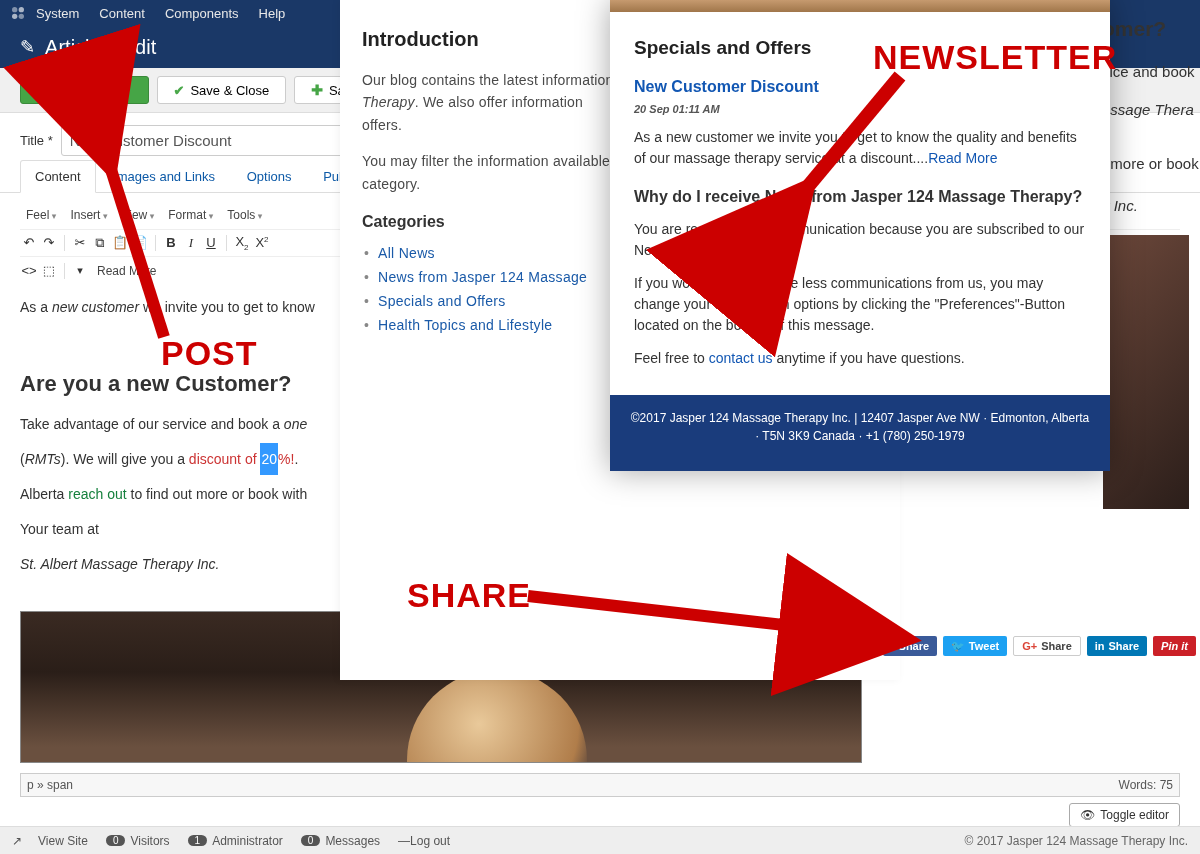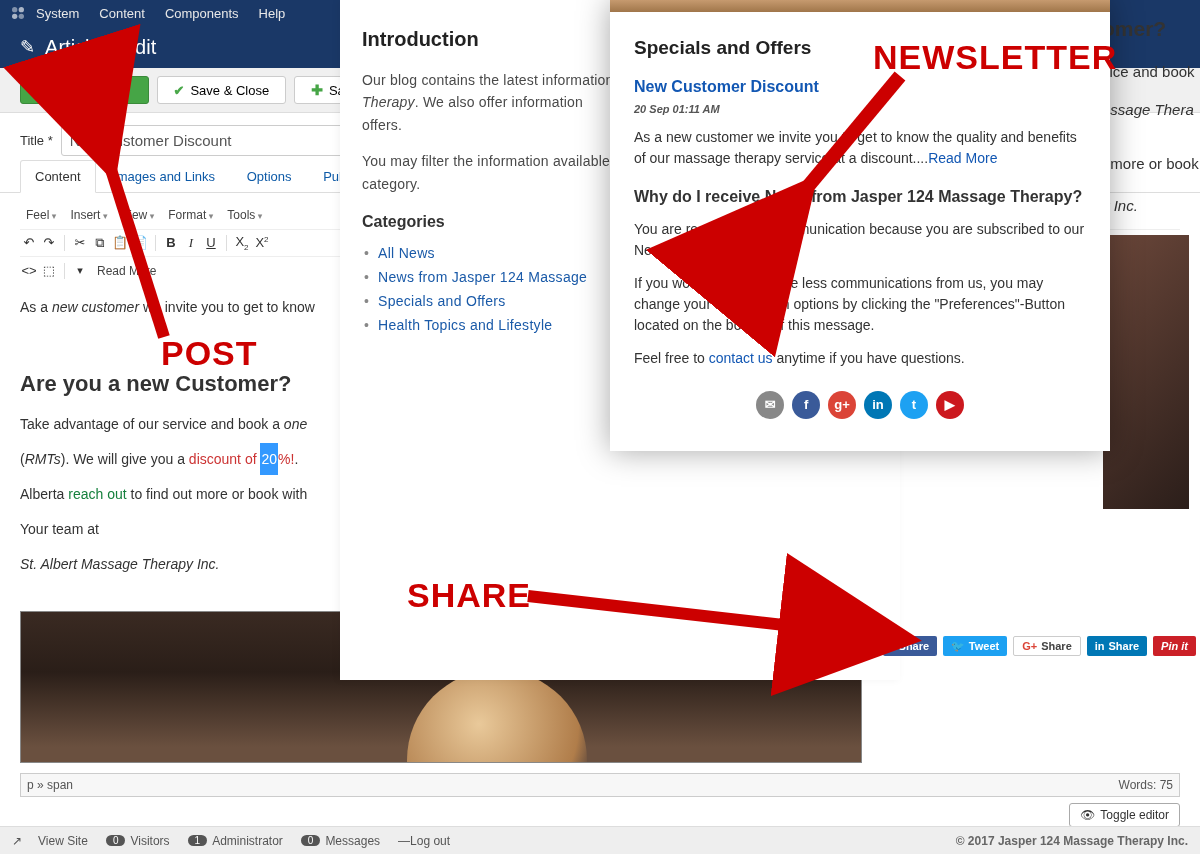--- a/index.html
+++ b/index.html
@@ -44,21 +44,21 @@
 .imgph::after { content:""; position:absolute; left:46%; top:39%; width:180px; height:180px; border-radius:50%; background:radial-gradient(circle at 40% 30%, #e9c99a, #b07d4a 60%, transparent 70%); }
 
 .pathbar { border:1px solid #ccc; margin:4px 20px 0; padding:4px 6px; font-size:12px; color:#555; display:flex; justify-content:space-between; background:#f7f7f7; }
 .tglrow { text-align:right; padding:6px 20px; }
 .tglbtn { display:inline-flex; align-items:center; border:1px solid #aaa; border-radius:3px; padding:4px 10px; font-size:12px; cursor:pointer; background:#fff; }
 .tglbtn .eye { margin-right:5px; }
 
 .footer { position:absolute; left:0; right:0; bottom:0; height:28px; background:#eee; border-top:1px solid #ddd; display:flex; align-items:center; padding:0 12px; font-size:12px; color:#555; }
 .footer .fitem { display:flex; align-items:center; margin-right:18px; cursor:pointer; }
 .footer .pill { background:#555; color:#fff; border-radius:10px; padding:0 7px; font-size:10px; margin-right:5px; }
-.footer .right { margin-left:auto; color:#666;font-weight:bold; }
+.footer .right { margin-left:auto; color:#666; }
 
 
 .blogcol { position:absolute; left:340px; top:0; width:560px; background:#fff; padding:28px 22px 18px; font-family:Verdana,Arial,sans-serif; color:#333; box-shadow: -2px 0 8px rgba(0,0,0,0.05); }
 .blogcol h2 { font-size:20px; font-weight:bold; color:#222; margin-bottom:18px; }
 .blogcol p { font-size:14px; line-height:1.6; margin-bottom:14px; color:#4a4a4a; letter-spacing:0.2px; }
 .blogcol h3 { font-size:16px; font-weight:bold; margin:18px 0 10px; }
 .blogcol ul { list-style:none; }
 .blogcol ul li { padding:4px 0 4px 16px; position:relative; color:#1a5aa8; font-size:14px; letter-spacing:0.3px; }
 .blogcol ul li::before { content:"•"; position:absolute; left:2px; color:#888; }
 
@@ -246,29 +246,22 @@
   <div class="nhdr"></div>
   <div class="nbody">
     <h2>Specials and Offers</h2>
     <div class="npost">New Customer Discount</div>
     <div class="ndate">20 Sep 01:11 AM</div>
     <p><span>As a new customer we invite you to get to know the quality and benefits of our massage therapy service at a discount....</span><a>Read More</a></p>
     <h3>Why do I receive News from Jasper 124 Massage Therapy?</h3>
     <p>You are receiving this communication because you are subscribed to our Newsletter.</p>
     <p>If you would like to receive less communications from us, you may change your subscription options by clicking the "Preferences"-Button located on the bottom of this message.</p>
     <p><span>Feel free to </span><a>contact us</a><span> anytime if you have questions.</span></p>
-    <div class="socialrow">
-      <span class="scircle" style="background:#888">✉</span>
-      <span class="scircle" style="background:#3a5a99">f</span>
-      <span class="scircle" style="background:#db4437">g+</span>
-      <span class="scircle" style="background:#0077b5">in</span>
-      <span class="scircle" style="background:#1da1f2">t</span>
-      <span class="scircle" style="background:#cc181e">▶</span>
-    </div>
   </div>
+  <div class="nfoot">©2017 Jasper 124 Massage Therapy Inc. | 12407 Jasper Ave NW · Edmonton, Alberta · T5N 3K9 Canada · +1 (780) 250-1979</div>
 </div>
 
 <div class="sharebar">
   <span class="sbtn sfb">
       <span class="si">f</span>
       <span>Share</span>
     </span>
   <span class="sbtn stw">
       <span class="si">🐦</span>
       <span>Tweet</span>

